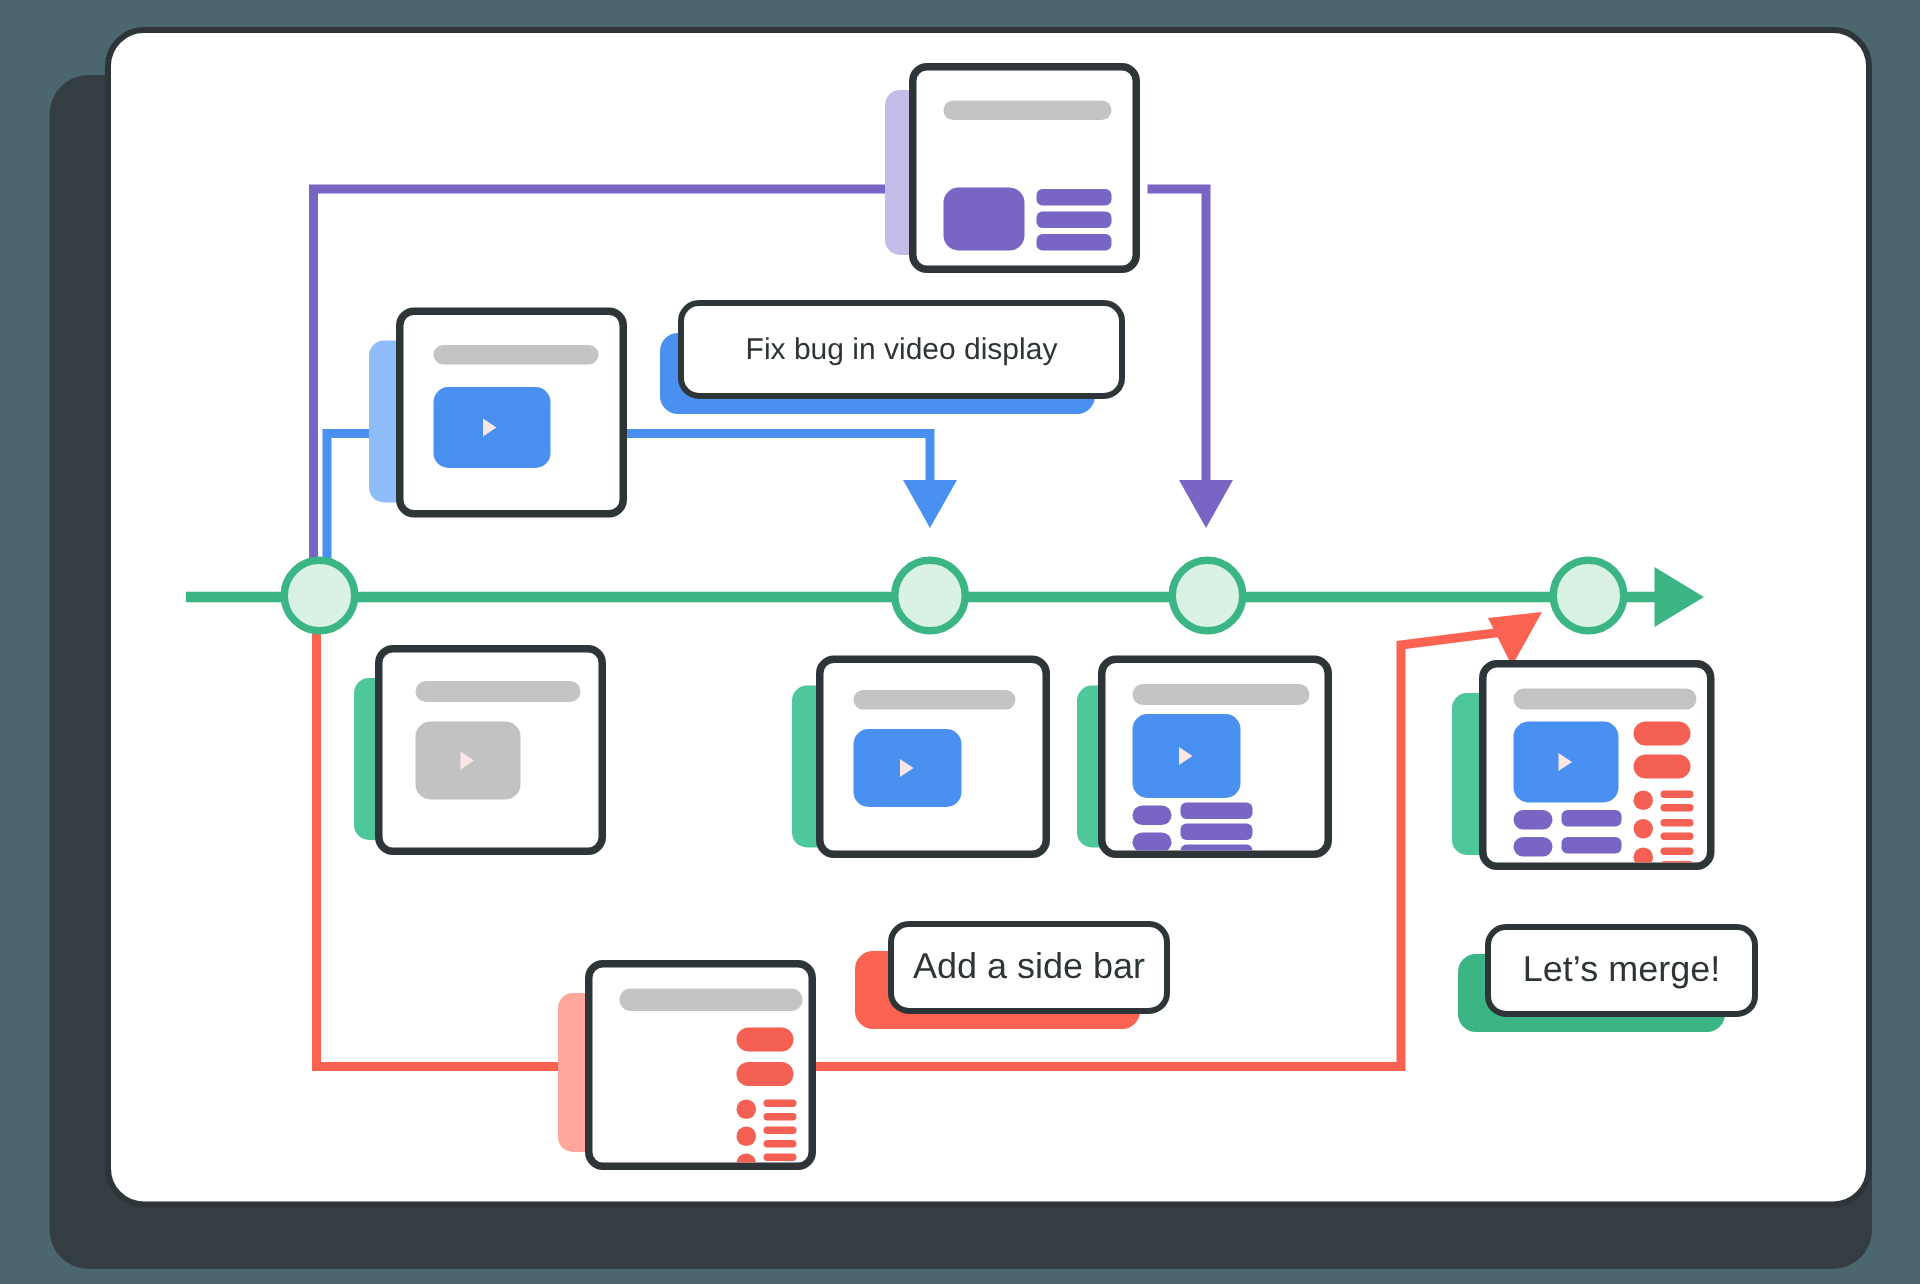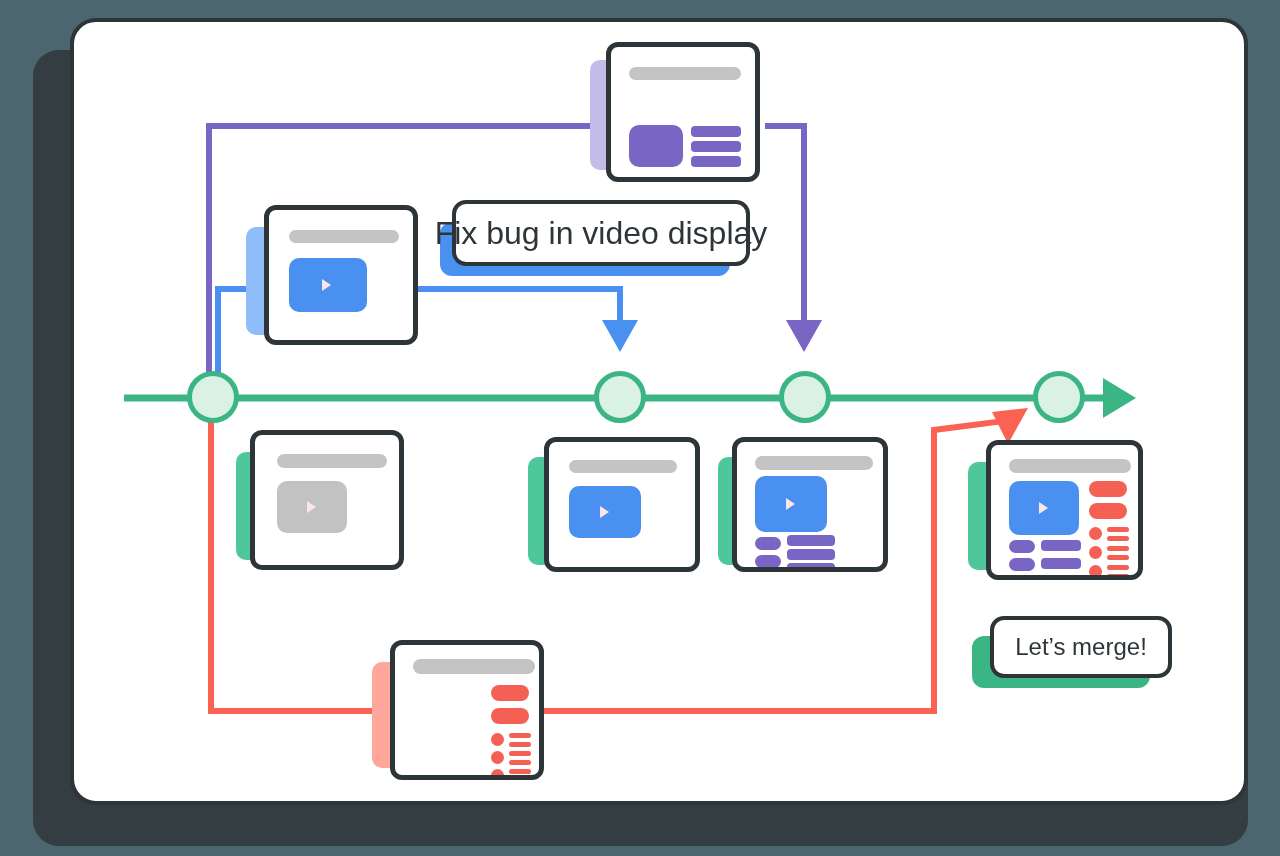--- a/index.html
+++ b/index.html
@@ -189,21 +189,21 @@
         <div class="bar" style="left:20px; top:20px; width:110px; height:13px;"></div>
         <div class="blk" style="left:20px; top:48px; width:78px; height:54px; background:#4a90f0;">
           <div class="play sm" style="left:33px; top:21px;"></div>
         </div>
       </div>
     </div>
   </div>
 
   <div class="label" style="left:440px; top:200px; width:310px; height:90px;">
     <div class="lshadow" style="left:0px; top:22px; width:290px; height:54px; background:#4a90f0;"></div>
-    <div class="lbox" style="left:12px; top:0px; width:298px; height:66px; font-size:32px;">
+    <div class="lbox" style="left:12px; top:0px; width:298px; height:66px; font-size:20px;">
       <span>Fix bug in video display</span>
     </div>
   </div>
 
   <div class="win" style="left:236px; top:430px; width:170px; height:145px;">
     <div class="tint" style="left:0px; top:22px; width:32px; height:108px; background:#4ec79a;"></div>
     <div class="frame" style="left:14px; top:0px; width:154px; height:140px;">
         <div class="inner">
           <div class="bar" style="left:22px; top:19px; width:110px; height:14px;"></div>
           <div class="blk" style="left:22px; top:46px; width:70px; height:52px; background:#c2c2c2;">
@@ -283,20 +283,26 @@
         <div class="line-s" style="left:114px; top:88px; width:22px; height:5px; background:#f46054;"></div>
         <div class="line-s" style="left:114px; top:97px; width:22px; height:5px; background:#f46054;"></div>
         <div class="line-s" style="left:114px; top:106px; width:22px; height:5px; background:#f46054;"></div>
         <div class="line-s" style="left:114px; top:115px; width:22px; height:5px; background:#f46054;"></div>
         <div class="line-s" style="left:114px; top:124px; width:22px; height:5px; background:#f46054;"></div>
         <div class="line-s" style="left:114px; top:133px; width:22px; height:5px; background:#f46054;"></div>
       </div>
     </div>
   </div>
 
+  <div class="label" style="left:570px; top:614px; width:210px; height:86px;">
+    <div class="lshadow" style="left:0px; top:20px; width:190px; height:52px; background:#fa6252;"></div>
+    <div class="lbox" style="left:22px; top:0px; width:188px; height:62px; font-size:24px;">
+      <span>Add a side bar</span>
+    </div>
+  </div>
 
   <div class="label" style="left:972px; top:616px; width:200px; height:86px;">
     <div class="lshadow" style="left:0px; top:20px; width:178px; height:52px; background:#3bb583;"></div>
     <div class="lbox" style="left:18px; top:0px; width:182px; height:62px; font-size:24px;">
       <span>Let’s merge!</span>
     </div>
   </div>
 
 </div>
 

